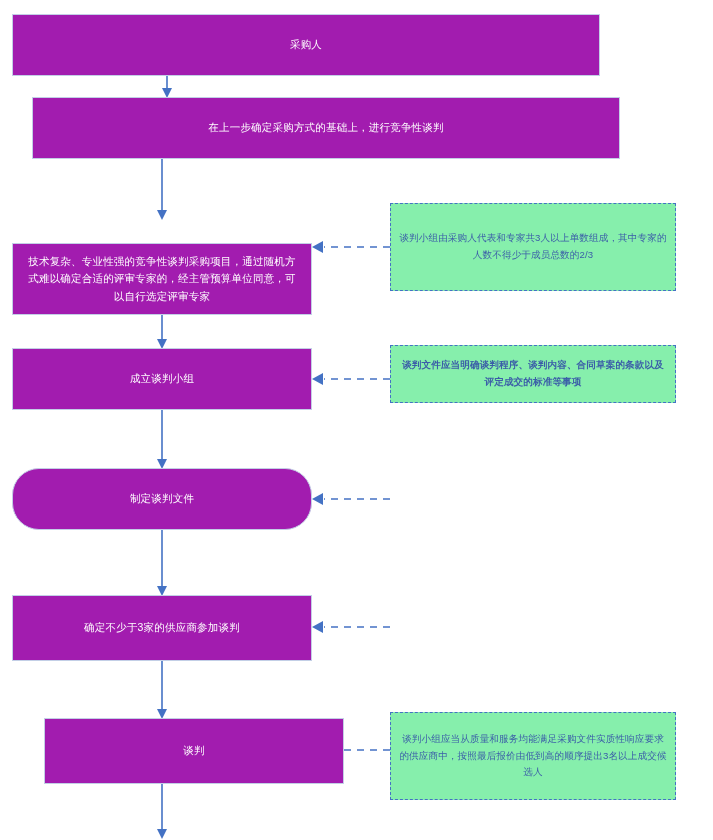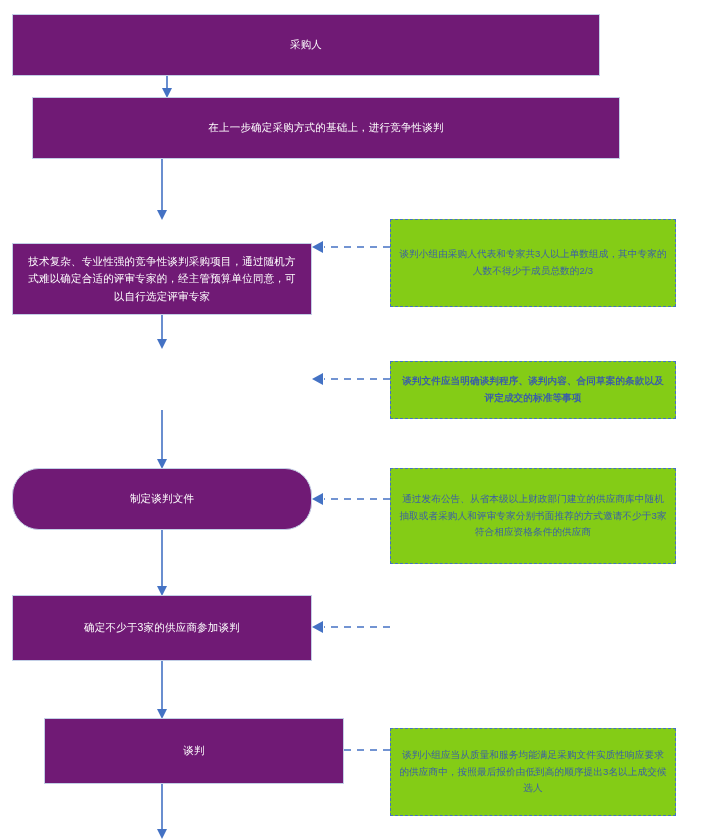--- a/index.html
+++ b/index.html
@@ -15,50 +15,49 @@
     width: 713px;
     height: 840px;
     background: #ffffff;
     overflow: hidden;
   }
 
   
   .proc {
     position: absolute;
     box-sizing: border-box;
-    background: #701a75;
+    background: #a21caf;
     border: 1px solid #c3cfe6;
     color: #ffffff;
     display: flex;
     align-items: center;
     justify-content: center;
     text-align: center;
     padding: 3px 10px;
     font-size: 10.5px;
     line-height: 1.65;
     letter-spacing: .2px;
   }
   .proc .txt { display: block; width: 100%; }
 
   
   .note {
     position: absolute;
     box-sizing: border-box;
-    background: #84cc16;
+    background: #86efac;
     border: 1.4px dashed #4472c4;
     color: #3b5ea8;
     display: flex;
     align-items: center;
     justify-content: center;
     text-align: center;
     padding: 4px 7px;
     font-size: 9.6px;
     line-height: 1.75;
     letter-spacing: .1px;
-    margin-top: 16px;
   }
   .note .txt { display: block; width: 100%; }
 
   
   .conn { position: absolute; }
   .conn svg { display: block; overflow: visible; }
 </style>
 </head>
 <body>
 
@@ -122,20 +121,23 @@
   </div>
 
   <div class="proc" id="node-2" style="left: 12px; top: 97px; width: 588px; height: 62px; margin-left: 20px;">
     <span class="txt">在上一步确定采购方式的基础上，进行竞争性谈判</span>
   </div>
 
   <div class="proc" id="node-3" style="left: 12px; top: 219px; width: 300px; height: 72px; margin-top: 24px;">
     <span class="txt">技术复杂、专业性强的竞争性谈判采购项目，通过随机方式难以确定合适的评审专家的，经主管预算单位同意，可以自行选定评审专家</span>
   </div>
 
+  <div class="proc" id="node-4" style="left: 12px; top: 348px; width: 300px; height: 62px;">
+    <span class="txt">成立谈判小组</span>
+  </div>
 
   <div class="proc" id="node-5" style="left: 12px; top: 468px; width: 300px; height: 62px; border-radius: 27px;">
     <span class="txt">制定谈判文件</span>
   </div>
 
   <div class="proc" id="node-6" style="left: 12px; top: 595px; width: 300px; height: 66px;">
     <span class="txt">确定不少于3家的供应商参加谈判</span>
   </div>
 
   <div class="proc" id="node-7" style="left: 12px; top: 718px; width: 300px; height: 66px; margin-left: 32px;">
@@ -143,22 +145,19 @@
   </div>
 
   <div class="note" id="note-1" style="left: 390px; top: 203px; width: 286px; height: 88px;">
     <span class="txt">谈判小组由采购人代表和专家共3人以上单数组成，其中专家的人数不得少于成员总数的2/3</span>
   </div>
 
   <div class="note" id="note-2" style="left: 390px; top: 345px; width: 286px; height: 58px; font-weight: bold;">
     <span class="txt">谈判文件应当明确谈判程序、谈判内容、合同草案的条款以及评定成交的标准等事项</span>
   </div>
 
-  <div class="note" id="note-3" style="left: 390px; top: 452px; width: 286px; height: 96px;">
-    <span class="txt">通过发布公告、从省本级以上财政部门建立的供应商库中随机抽取或者采购人和评审专家分别书面推荐的方式邀请不少于3家符合相应资格条件的供应商</span>
-  </div>
 
 
   <div class="note" id="note-5" style="left: 390px; top: 712px; width: 286px; height: 88px;">
     <span class="txt">谈判小组应当从质量和服务均能满足采购文件实质性响应要求的供应商中，按照最后报价由低到高的顺序提出3名以上成交候选人</span>
   </div>
 
 </div>
 
 </body></html>

